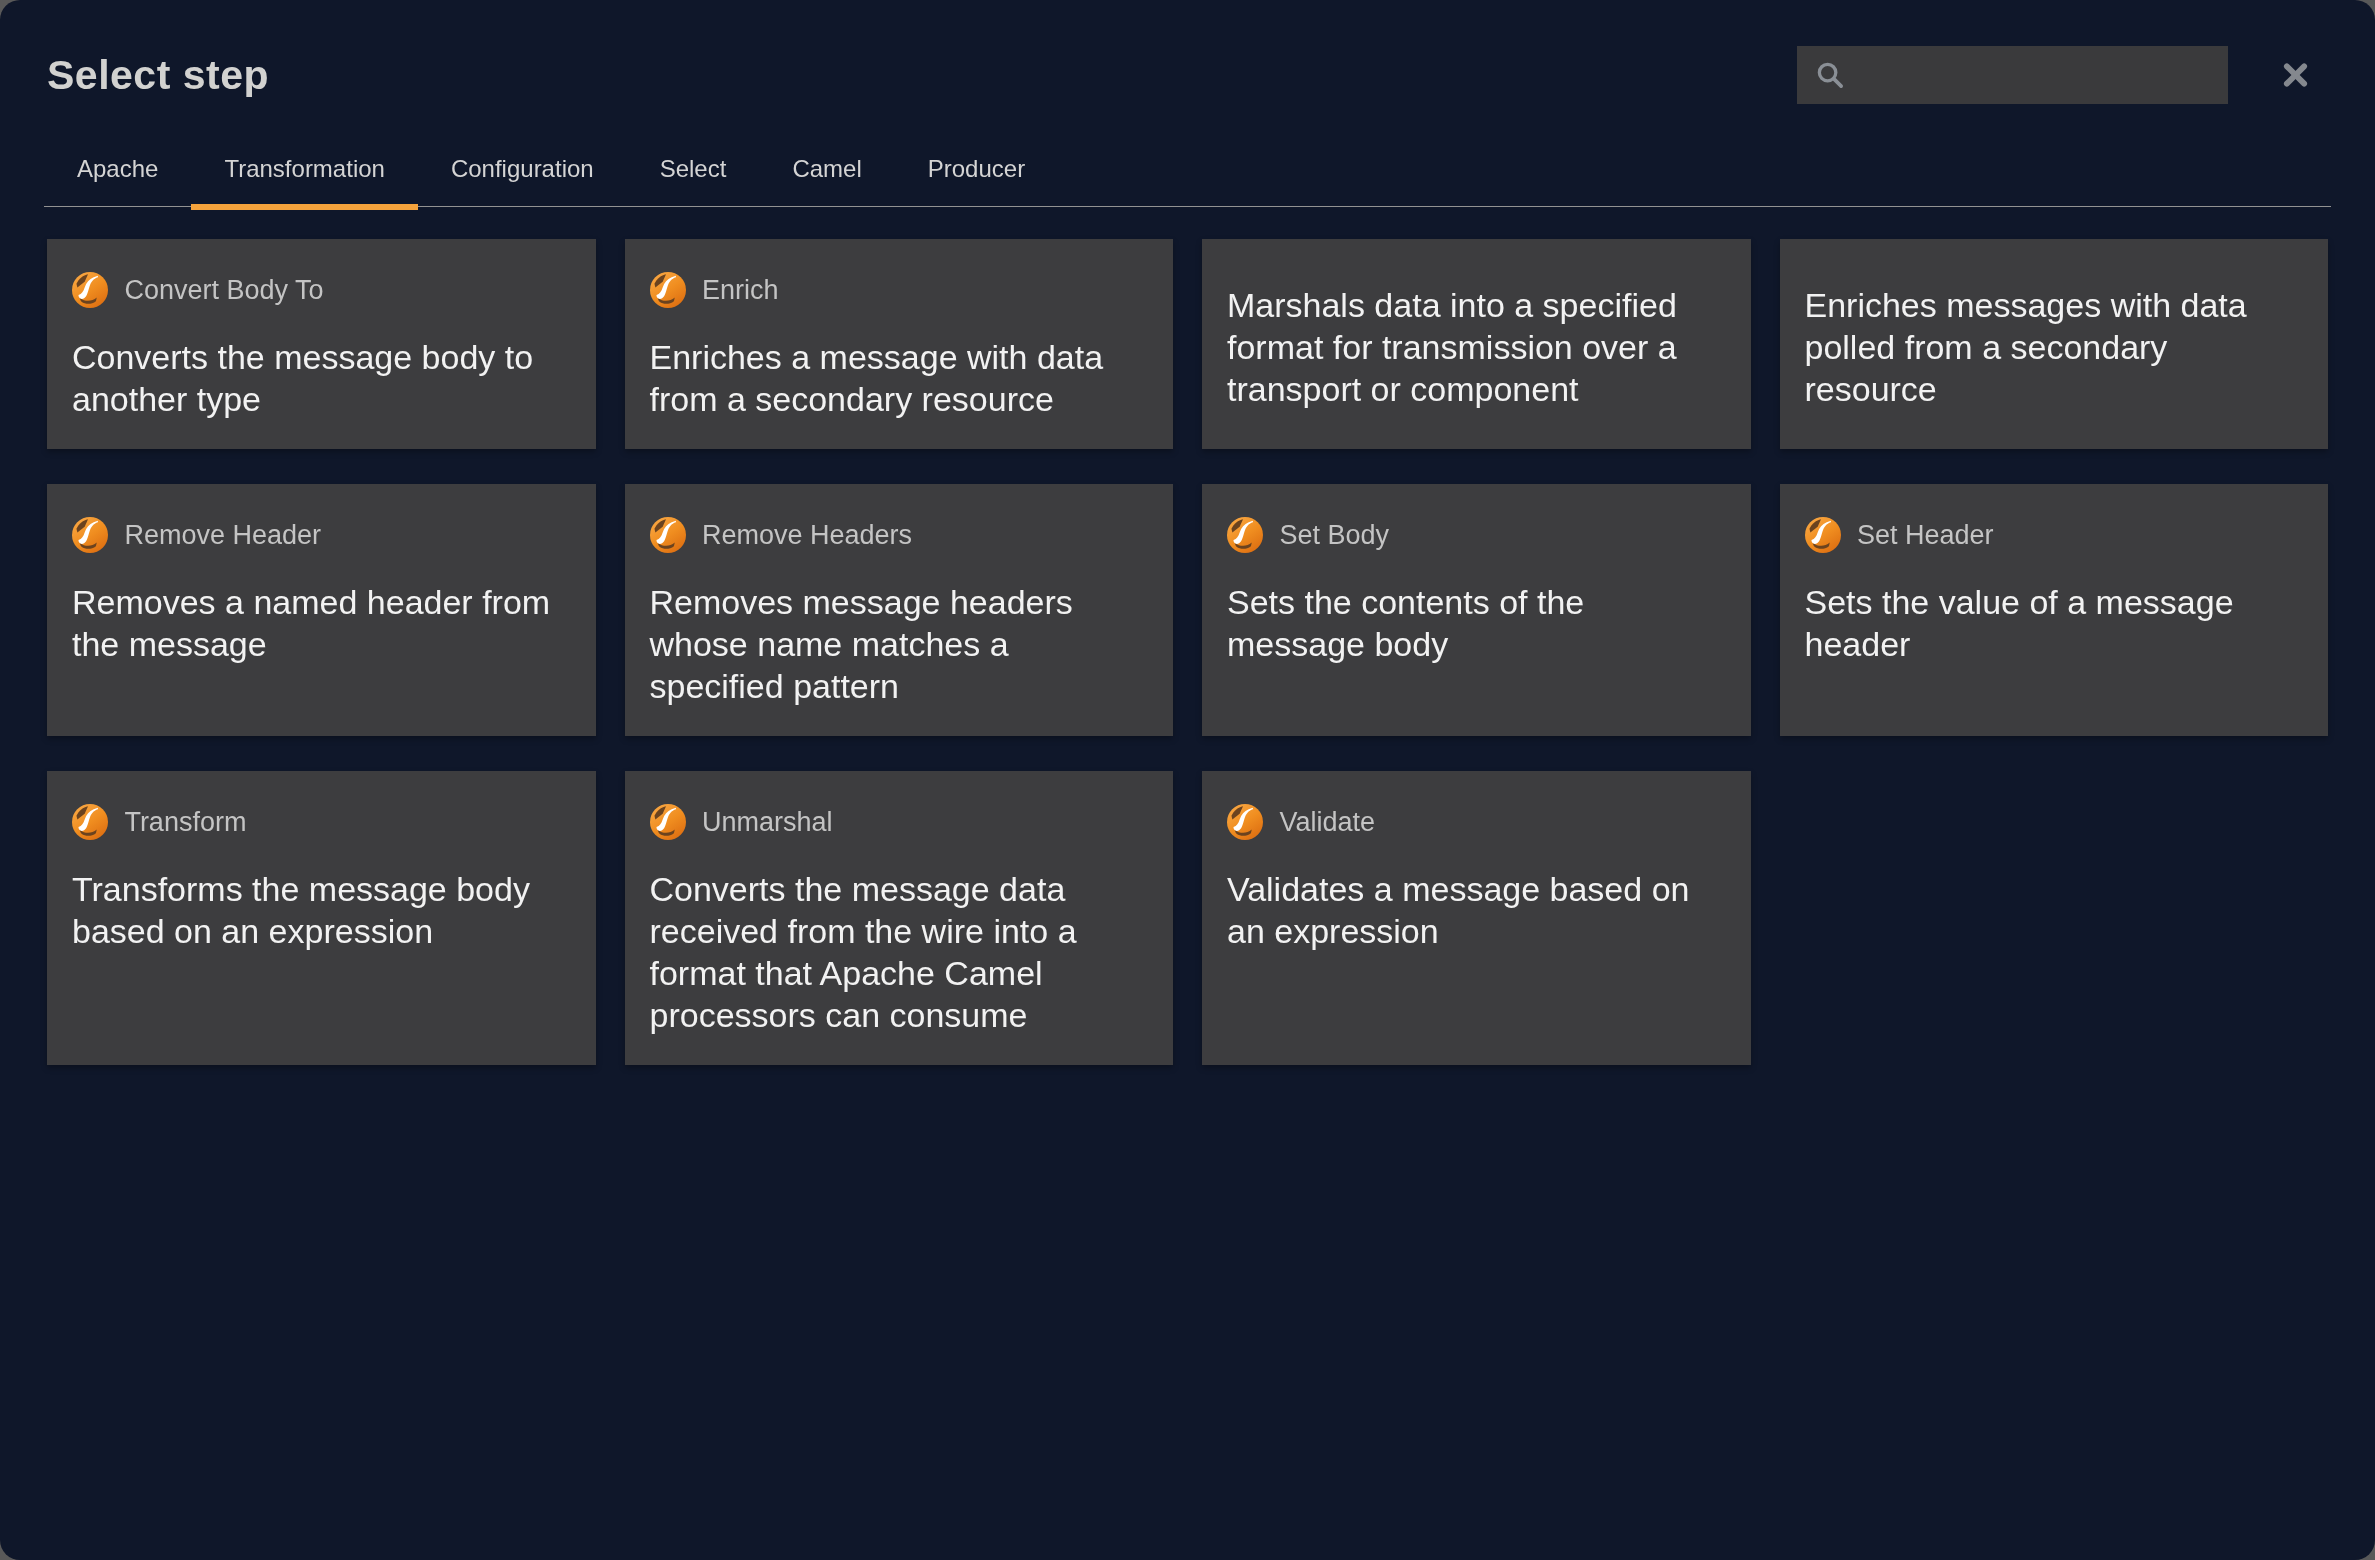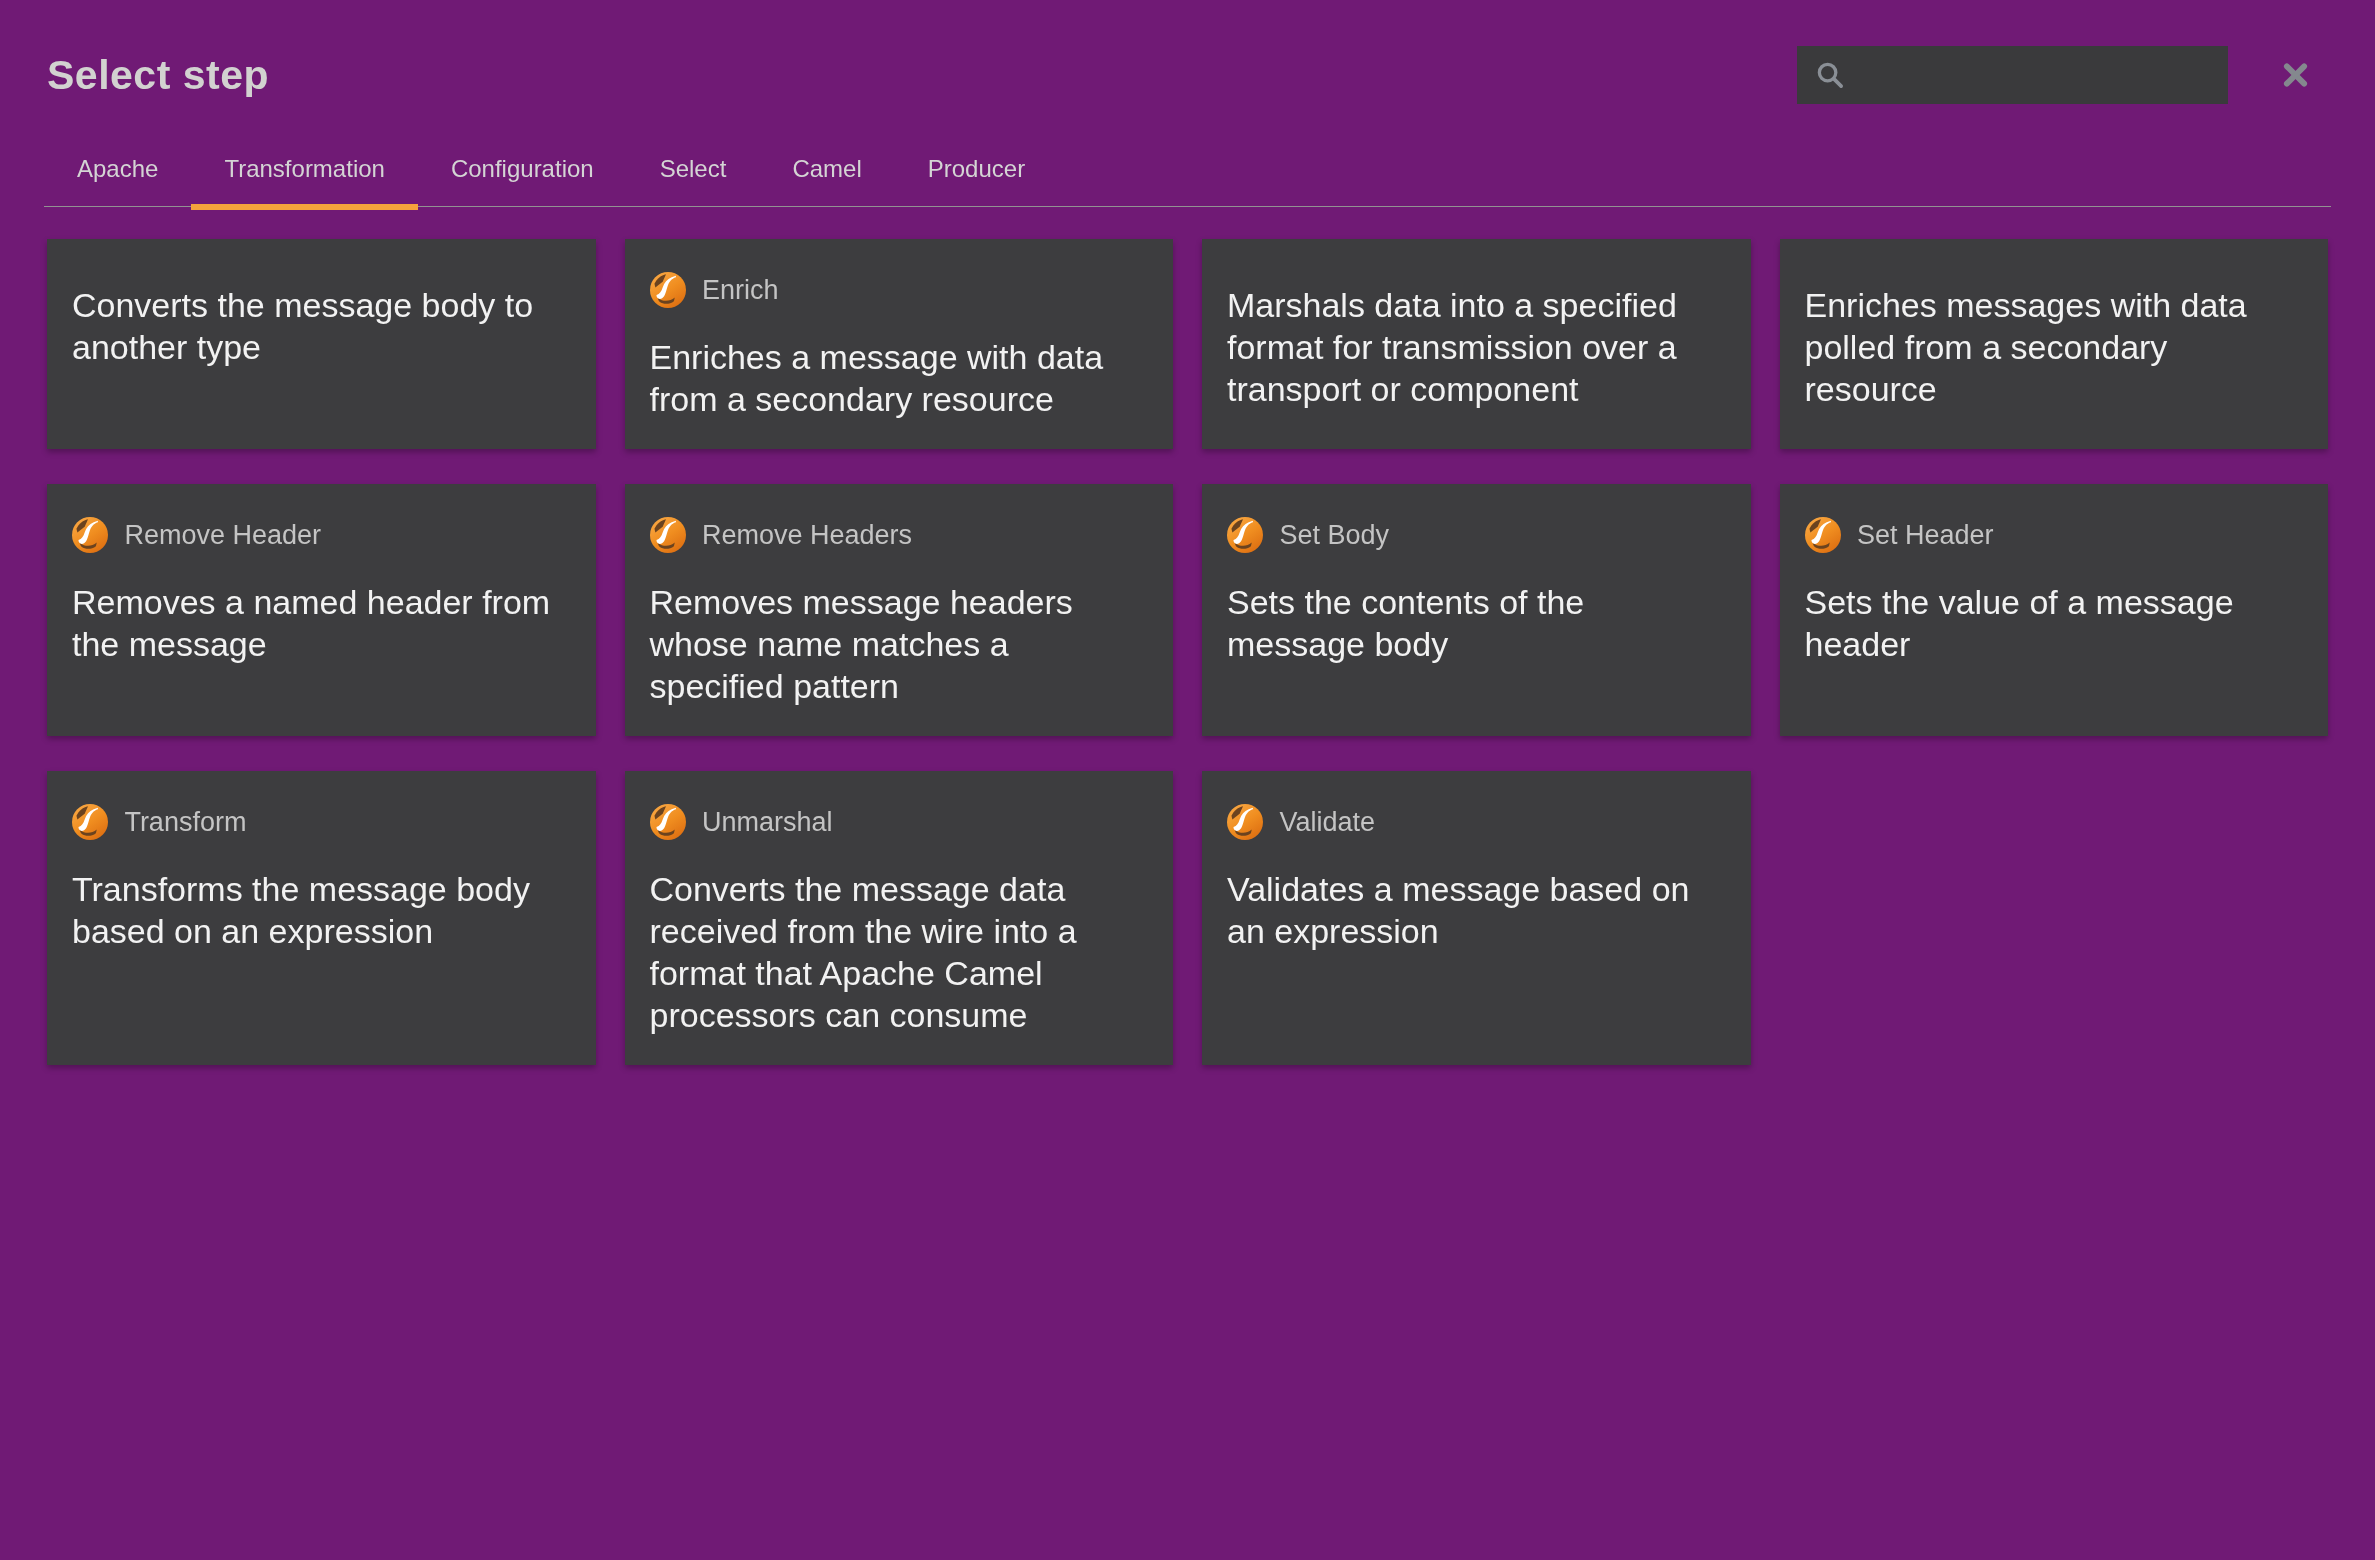--- a/index.html
+++ b/index.html
@@ -7,22 +7,23 @@
     padding: 0;
     background: #595959;
     width: 2375px;
     height: 1560px;
     overflow: hidden;
     font-family: "Liberation Sans", sans-serif;
   }
   .modal {
     width: 2375px;
     height: 1560px;
-    background: #701a75;
+    background: #0f172a;
     position: relative;
+    border-radius: 20px;
   }
   
   .modal-header {
     display: flex;
     align-items: center;
     justify-content: space-between;
     padding: 41px 62px 0 47px;
     height: 68px;
   }
   .modal-title {
@@ -172,20 +173,36 @@
       <div class="tab">
     <span>Camel</span>
   </div>
       <div class="tab">
     <span>Producer</span>
   </div>
     </nav>
 
   <main class="grid">
       <div class="card">
+    <div class="card-header">
+      <svg class="card-icon" viewBox="0 0 64 64">
+        <defs>
+          <linearGradient id="camelGrad" x1="0.15" y1="0" x2="0.85" y2="1">
+            <stop offset="0" stop-color="#F9A845"></stop>
+            <stop offset="0.5" stop-color="#F08E20"></stop>
+            <stop offset="1" stop-color="#DB6B10"></stop>
+          </linearGradient>
+        </defs>
+        <circle cx="32" cy="32" r="32" fill="url(#camelGrad)"></circle>
+        <path fill="#6B431F" d="M8 21 C12 12 20 5.5 28.5 4 L22.5 17.5 L9.5 27.5 Z"></path>
+        <path fill="#6B431F" d="M14 46 C23 53 35 53 44 45.5 L42.5 52 C35 58 24 58 17 53 C15.4 51 14.2 48.6 14 46 Z"></path>
+        <path fill="#FFFFFF" d="M46 6.5 L38.5 9.5 C30.5 13 25.5 19 22.5 27.5 C20.2 34.3 17.5 39 11.5 41 C11.2 46.5 16.5 49.8 21.5 46.5 C27.5 42.4 28.2 34 31 26 C33.8 17.9 38 12 46 9.5 Z"></path>
+      </svg>
+      <span class="card-title">Convert Body To</span>
+    </div>
     <div class="card-desc">Converts the message body to another type</div>
   </div>
       <div class="card">
     <div class="card-header">
       <svg class="card-icon" viewBox="0 0 64 64">
         <defs>
           <linearGradient id="camelGrad" x1="0.15" y1="0" x2="0.85" y2="1">
             <stop offset="0" stop-color="#F9A845"></stop>
             <stop offset="0.5" stop-color="#F08E20"></stop>
             <stop offset="1" stop-color="#DB6B10"></stop>

